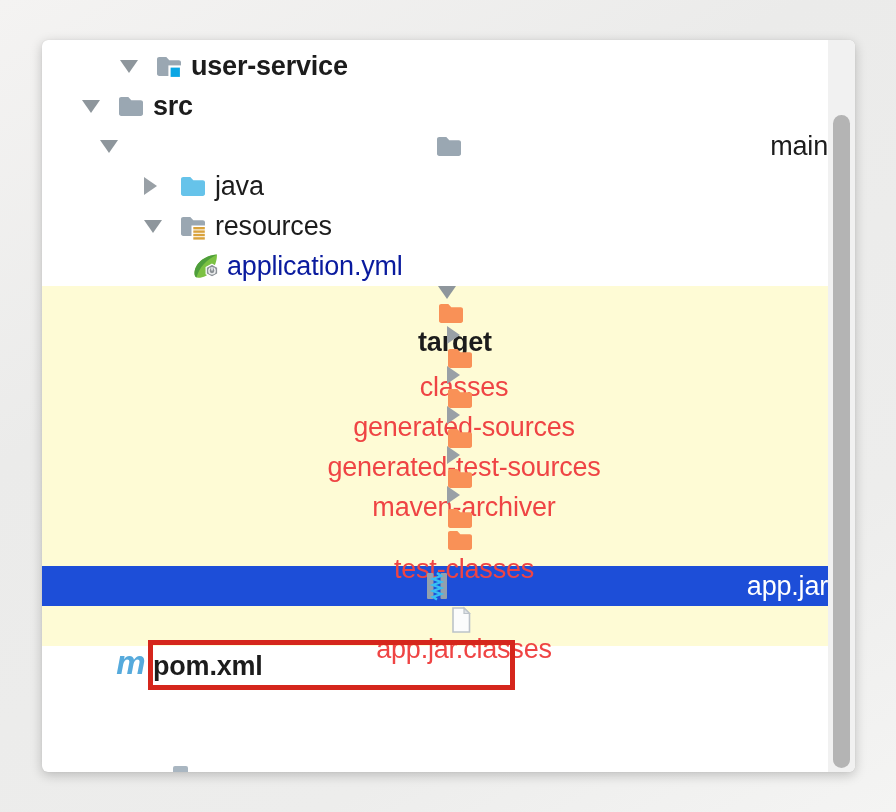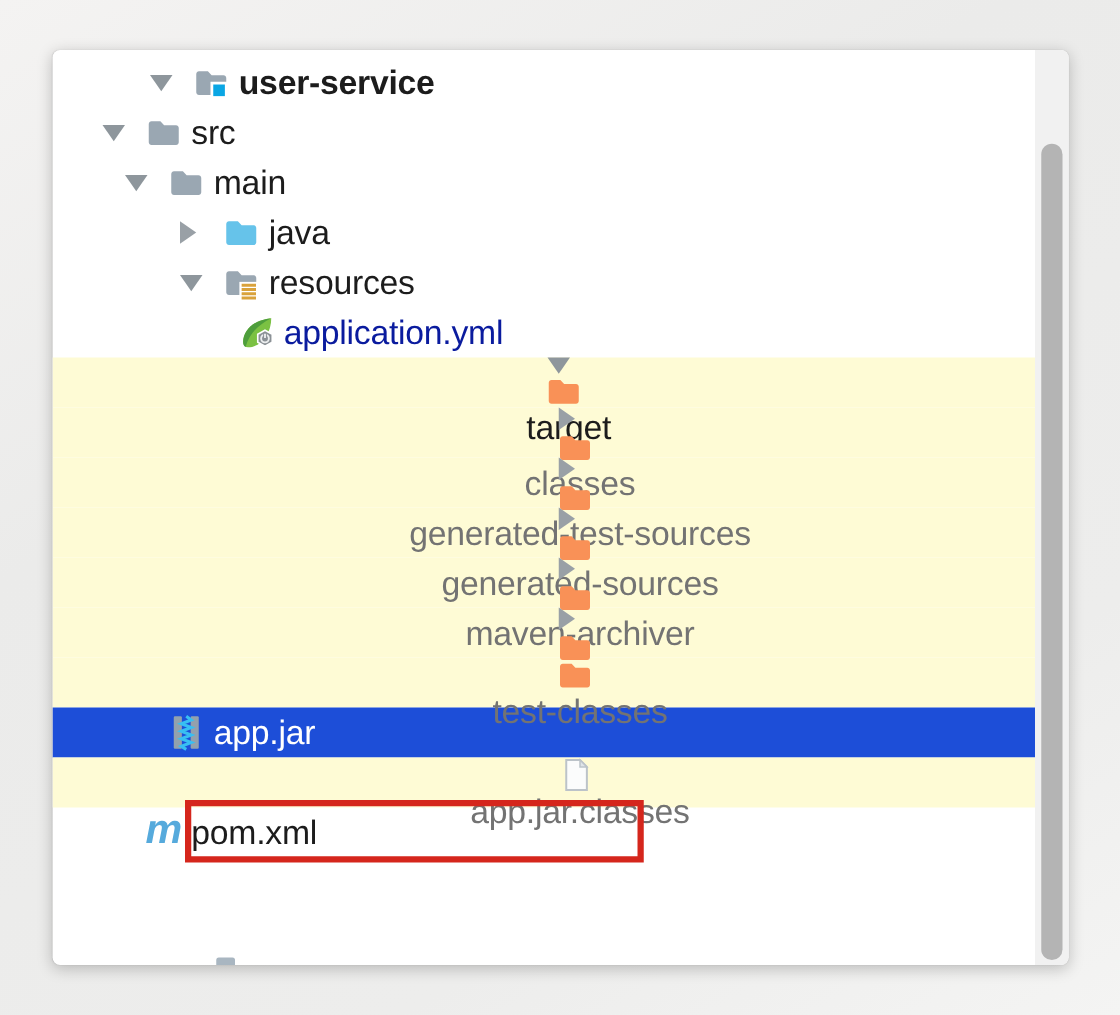--- a/index.html
+++ b/index.html
@@ -12,39 +12,39 @@
   .panel {
     position:absolute; left:42px; top:40px; width:813px; height:732px;
     background:#ffffff; border-radius:6px;
     box-shadow:0 3px 12px rgba(0,0,0,.22), 0 0 1px rgba(0,0,0,.15);
     overflow:hidden;
   }
   .tree { position:absolute; left:0; top:0; width:786px; height:732px; padding-top:6px; }
   .row { height:40px; display:flex; align-items:center; width:786px; }
   .bg-yellow { background:#fefbd5;flex-direction:column; }
   .bg-sel { background:#1d4ed8; }
-  .lvl0 { padding-left:53px;margin-left:25px; } .lvl1 { padding-left:40px; }
-  .lvl2 { padding-left:58px; } .lvl3 { padding-left:102px; }
+  .lvl0 { padding-left:53px;margin-left:25px; } .lvl1 { padding-left:40px;font-weight:bold; }
+  .lvl2 { padding-left:58px;justify-content:space-between; } .lvl3 { padding-left:102px; }
   .lvl4 { padding-left:114px; }
   .arrow { width:35px; flex:none; display:flex; align-items:center; }
   .arrow.exp::before { content:""; display:block;
     border-left:9px solid transparent; border-right:9px solid transparent;
     border-top:13px solid #8e969c; }
   .arrow.col::before { content:""; display:block;
     border-top:9px solid transparent; border-bottom:9px solid transparent;
     border-left:13px solid #99a0a6; }
   .icon { width:28px; height:28px; flex:none; margin-right:8px; }
   .icon svg { display:block; width:28px; height:28px; overflow:visible; }
   .micon { display:flex; align-items:center; justify-content:center; }
   .micon::before { content:"m"; font:italic 700 33px "Liberation Sans","DejaVu Sans",sans-serif;
     color:#56aadc; transform:translateY(-3px); }
   .label { font-size:27px; color:#1c1c1c; letter-spacing:-.2px; white-space:nowrap; }
   .label.bold { font-weight:700; }
   .label.yml { color:#0a1b9e; }
-  .label.olive { color:#737373; }
+  .label.olive { color:#ef4444; }
   .label.white { color:#ffffff; }
   .annotation { position:absolute; left:106px; top:600px; width:367px; height:50px;
     border:5px solid #d5261c; pointer-events:none; }
   .sliver { position:absolute; left:131px; top:726px; width:15px; height:6px;
     background:#a9b6c1; border-radius:2px 2px 0 0; }
   .sb-track { position:absolute; left:786px; top:0; width:27px; height:732px;
     background:#f1f1f1; border-radius:0 6px 6px 0; }
   .sb-thumb { position:absolute; left:5px; top:75px; width:17px; height:653px;
     background:#b4b4b4; border-radius:9px; }
 </style>
@@ -147,31 +147,31 @@
       <span class="label olive">classes</span>
     </div>
 
     <div class="row lvl2 bg-yellow">
       <span class="arrow col"></span>
       <span class="icon">
         <svg viewBox="0 0 28 28">
             <path d="M2 7.2C2 5.9 3 5 4.2 5h7.1l3 3.2h9.5C25 8.2 26 9.1 26 10.4v11.4C26 23.1 25 24 23.8 24H4.2C3 24 2 23.1 2 21.8Z" fill="#f99157"></path>
           </svg>
       </span>
+      <span class="label olive">generated-sources</span>
+    </div>
+
+    <div class="row lvl2 bg-yellow">
+      <span class="arrow col"></span>
+      <span class="icon">
+        <svg viewBox="0 0 28 28">
+            <path d="M2 7.2C2 5.9 3 5 4.2 5h7.1l3 3.2h9.5C25 8.2 26 9.1 26 10.4v11.4C26 23.1 25 24 23.8 24H4.2C3 24 2 23.1 2 21.8Z" fill="#f99157"></path>
+          </svg>
+      </span>
       <span class="label olive">generated-test-sources</span>
-    </div>
-
-    <div class="row lvl2 bg-yellow">
-      <span class="arrow col"></span>
-      <span class="icon">
-        <svg viewBox="0 0 28 28">
-            <path d="M2 7.2C2 5.9 3 5 4.2 5h7.1l3 3.2h9.5C25 8.2 26 9.1 26 10.4v11.4C26 23.1 25 24 23.8 24H4.2C3 24 2 23.1 2 21.8Z" fill="#f99157"></path>
-          </svg>
-      </span>
-      <span class="label olive">generated-sources</span>
     </div>
 
     <div class="row lvl2 bg-yellow">
       <span class="arrow col"></span>
       <span class="icon">
         <svg viewBox="0 0 28 28">
             <path d="M2 7.2C2 5.9 3 5 4.2 5h7.1l3 3.2h9.5C25 8.2 26 9.1 26 10.4v11.4C26 23.1 25 24 23.8 24H4.2C3 24 2 23.1 2 21.8Z" fill="#f99157"></path>
           </svg>
       </span>
       <span class="label olive">maven-archiver</span>

